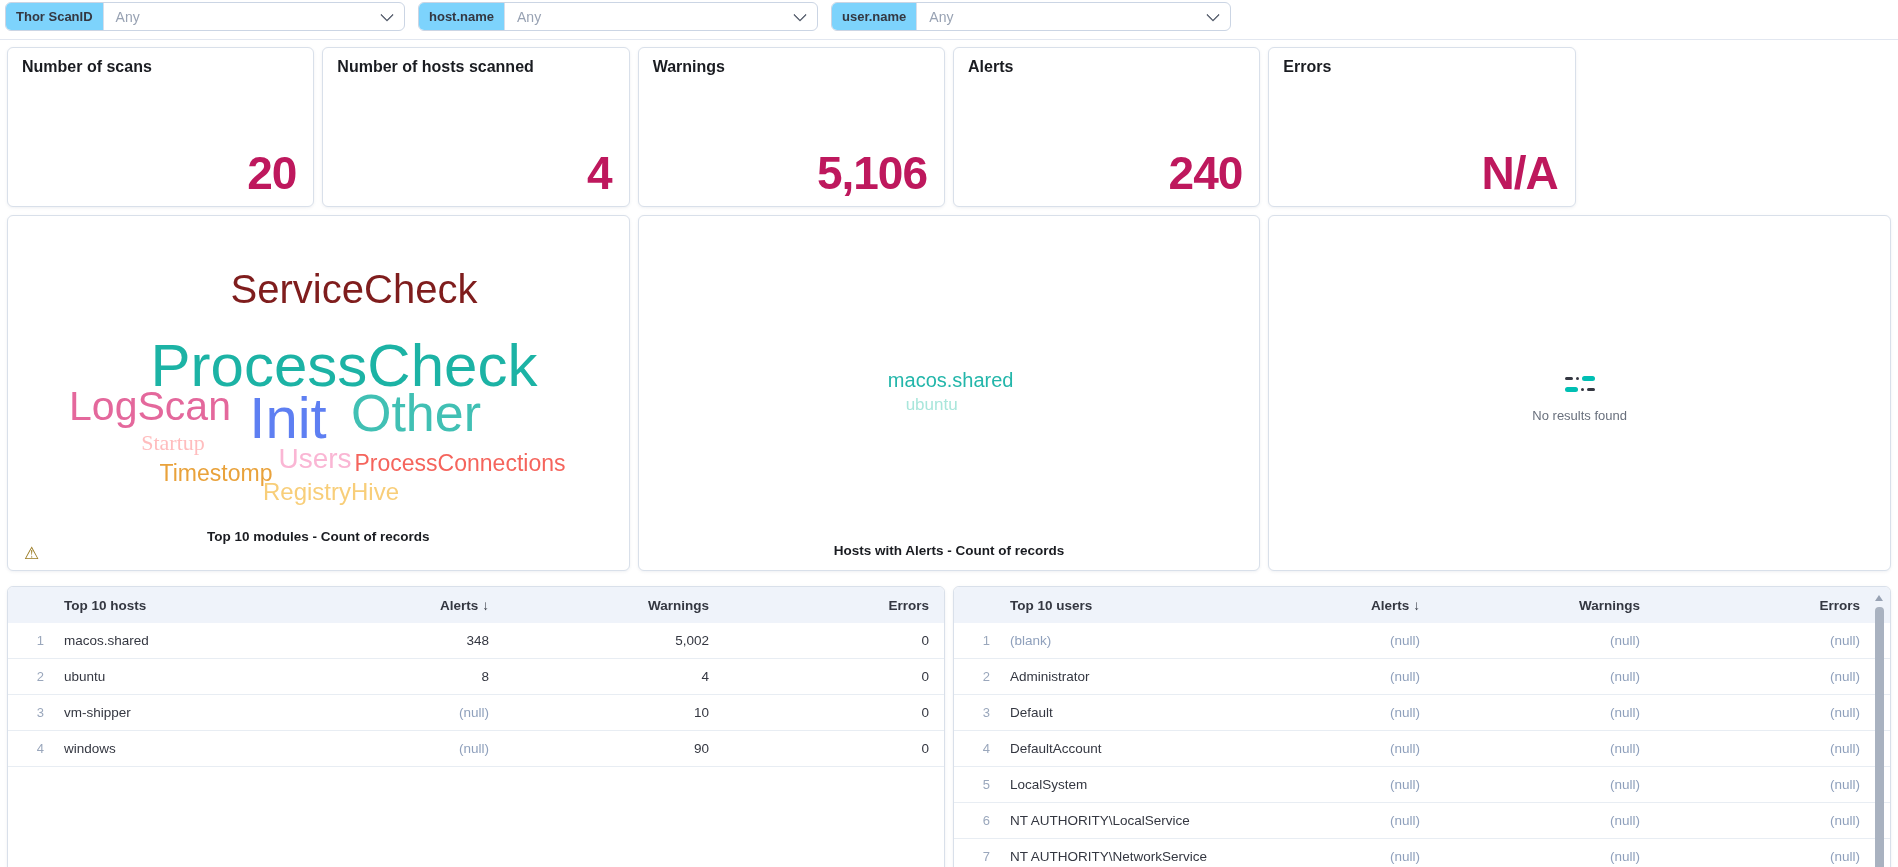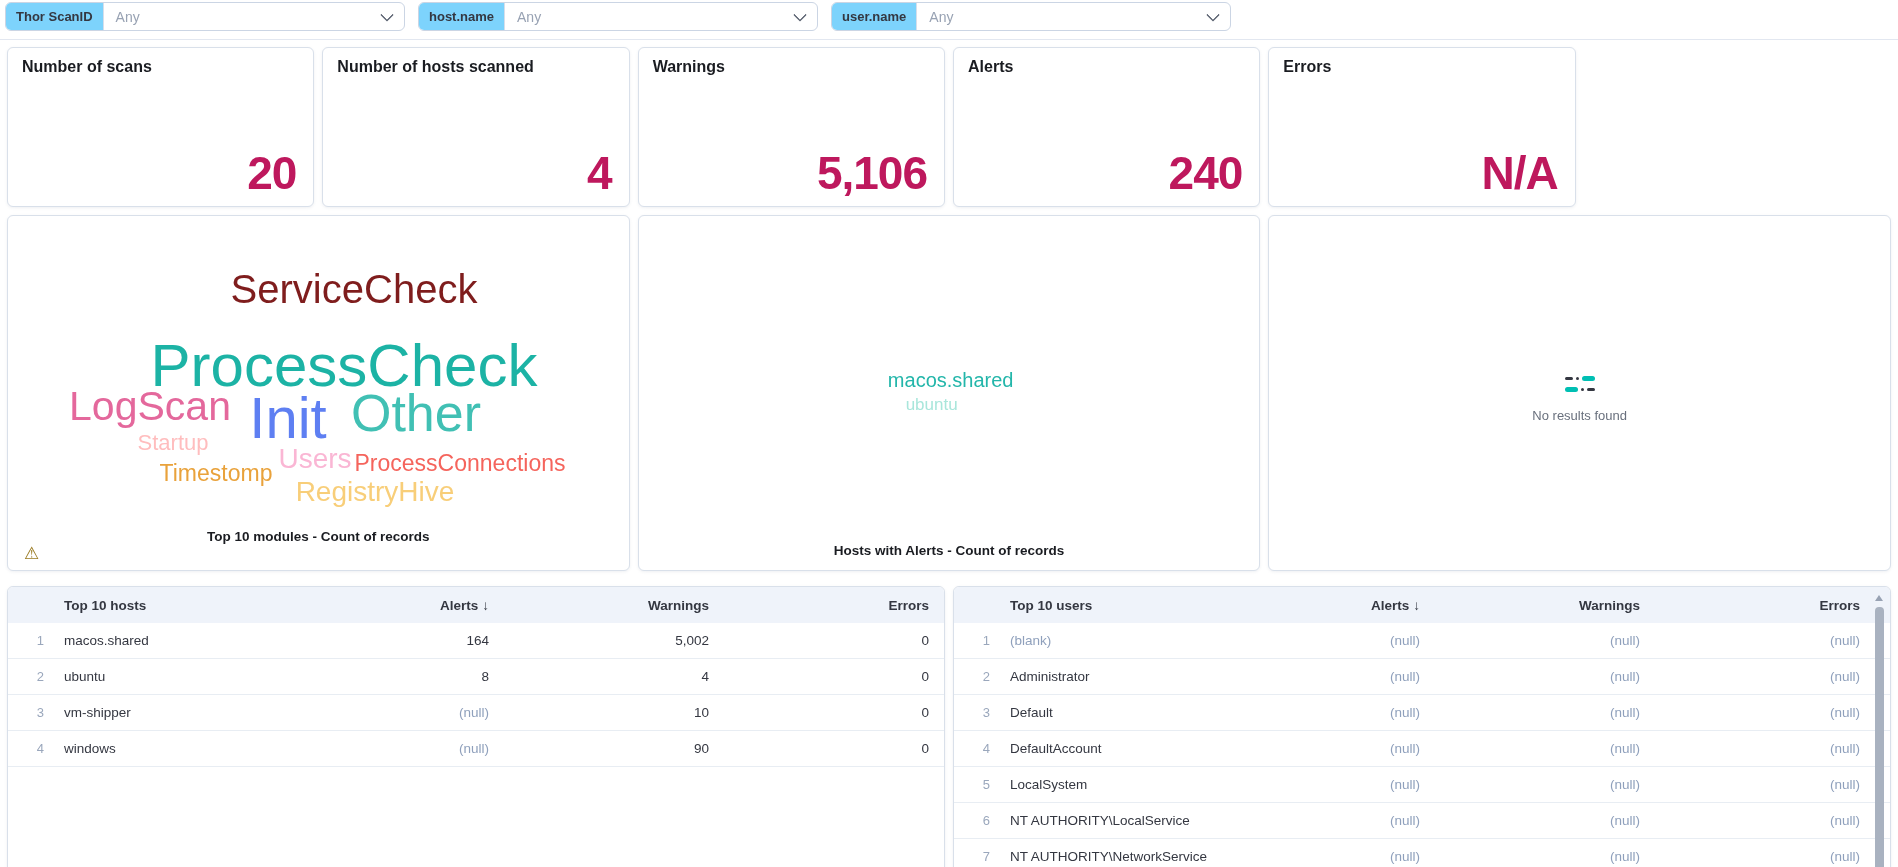--- a/index.html
+++ b/index.html
@@ -150,25 +150,25 @@
     <div class="metric-value">N/A</div>
   </div>
 
   <div class="panel viz">
     <div style="position:absolute;inset:0;">
         <span class="cloud-word" style="left: 346px; top: 73px; font-size: 40px; color: #7f1d1d;">ServiceCheck</span>
         <span class="cloud-word" style="left: 336px; top: 137px; font-size: 60px; color: rgb(28, 179, 165); margin-top: 13px;">ProcessCheck</span>
         <span class="cloud-word" style="left: 142px; top: 190px; font-size: 41px; color: rgb(228, 104, 156);">LogScan</span>
         <span class="cloud-word" style="left: 280px; top: 202px; font-size: 58px; color: rgb(94, 127, 242);">Init</span>
         <span class="cloud-word" style="left: 408px; top: 197px; font-size: 52px; color: rgb(65, 192, 180);">Other</span>
-        <span class="cloud-word" style="left: 165px; top: 227px; font-size: 22px; color: rgb(255, 189, 190);">Startup</span>
+        <span class="cloud-word" style="left: 165px; top: 227px; font-size: 22px; color: rgb(255, 189, 190); font-family: Liberation Serif, serif;">Startup</span>
         <span class="cloud-word" style="left: 307px; top: 243px; font-size: 28px; color: rgb(250, 182, 212);">Users</span>
         <span class="cloud-word" style="left: 452px; top: 247px; font-size: 23px; color: rgb(245, 100, 92);">ProcessConnections</span>
         <span class="cloud-word" style="left: 208px; top: 257px; font-size: 23px; color: rgb(233, 162, 59);">Timestomp</span>
-        <span class="cloud-word" style="left: 323px; top: 276px; font-size: 28px; color: rgb(248, 206, 121); margin-left: 44px;">RegistryHive</span>
+        <span class="cloud-word" style="left: 323px; top: 276px; font-size: 24px; color: rgb(248, 206, 121);">RegistryHive</span>
       </div>
     <div class="viz-title" style="bottom:26px;">Top 10 modules - Count of records</div>
     <div class="warn-icon">⚠</div>
   </div>
 
   <div class="panel viz">
     <div style="position:absolute;inset:0;">
         <span class="cloud-word" style="left: 312px; top: 164px; font-size: 20px; color: rgb(35, 182, 170);">macos.shared</span>
         <span class="cloud-word" style="left: 293px; top: 188px; font-size: 17px; color: rgb(169, 230, 219);">ubuntu</span>
       </div>
@@ -195,21 +195,21 @@
         <span class="num"></span>
         <span class="name hcell">Top 10 hosts</span>
         <span class="val hcell"><span>Alerts</span><span class="sort-arrow">↓</span></span>
         <span class="val hcell">Warnings</span>
         <span class="val hcell">Errors</span>
       </div>
       <div>
           <div class="trow">
             <span class="num"><span>1</span></span>
             <span class="name"><span class="clip">macos.shared</span></span>
-            <span class="val"><span>164</span></span>
+            <span class="val"><span>348</span></span>
             <span class="val"><span>5,002</span></span>
             <span class="val"><span>0</span></span>
           </div>
           <div class="trow">
             <span class="num"><span>2</span></span>
             <span class="name"><span class="clip">ubuntu</span></span>
             <span class="val"><span>8</span></span>
             <span class="val"><span>4</span></span>
             <span class="val"><span>0</span></span>
           </div>

